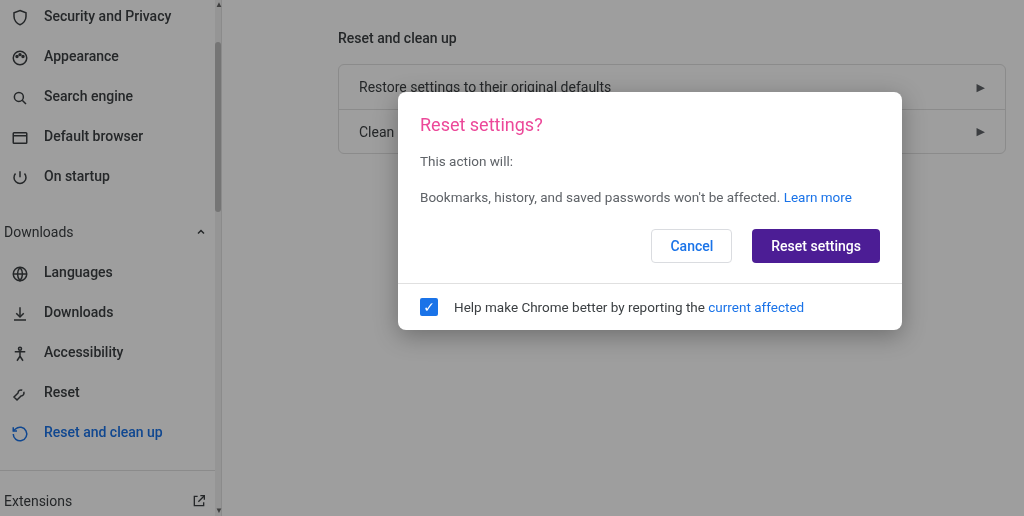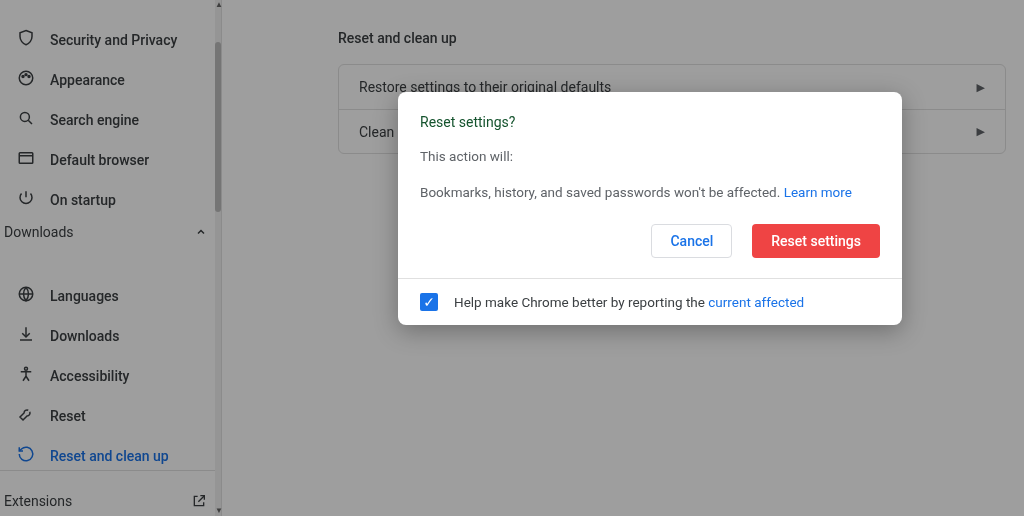--- a/index.html
+++ b/index.html
@@ -41,23 +41,23 @@
     left: 0; width: 6px; height: 10px;
     font-size: 8px; line-height: 10px;
     color: #666; text-align: center;
   }
   .nav {
     list-style: none;
     padding-top: 8px;
   }
   .nav-item {
     display: flex;
-    align-items: flex-end;
+    align-items: flex-start;
     height: 40px;
-    padding-left: 16px;
+    padding-left: 10px;
     cursor: pointer;
     color: #3c4043;
   }
   .nav-item.active { color: #1a73e8; }
   .nav-icon {
     width: 20px; height: 20px;
     flex: 0 0 20px;
     display: flex; align-items: center; justify-content: center;
     font-size: 18px;
     color: inherit;
@@ -143,22 +143,22 @@
     width: 504px;
     background: #fff;
     border-radius: 8px;
     box-shadow: 0 6px 24px rgba(0,0,0,0.3);
     overflow: hidden;
   }
   .dialog-body {
     padding: 22px 22px 20px 22px;
   }
   .dialog-title {
-    font-size: 14px;
-    color: #14532d;
+    font-size: 18px;
+    color: #ec4899;
     margin-bottom: 16px;
   }
   .dialog-text {
     font-size: 13.5px;
     line-height: 20px;
     color: #5f6368;
     margin-top: 10px;
   }
   .dialog-text p { margin-bottom: 16px; }
   .dialog-text .bullets { margin-bottom: 16px; }
@@ -179,21 +179,21 @@
     display: inline-flex;
     align-items: center;
     border: 1px solid transparent;
   }
   .btn-outline {
     border-color: #dadce0;
     background: #fff;
     color: #1a73e8;
   }
   .btn-primary {
-    background: #ef4444;
+    background: #4c1d95;
     color: #fff;
   }
   .dialog-footer {
     border-top: 1px solid #e0e0e0;
     padding: 14px 22px;
     display: flex;
     align-items: center;
     gap: 16px;
     font-size: 13.5px;
     color: #3c4043;

